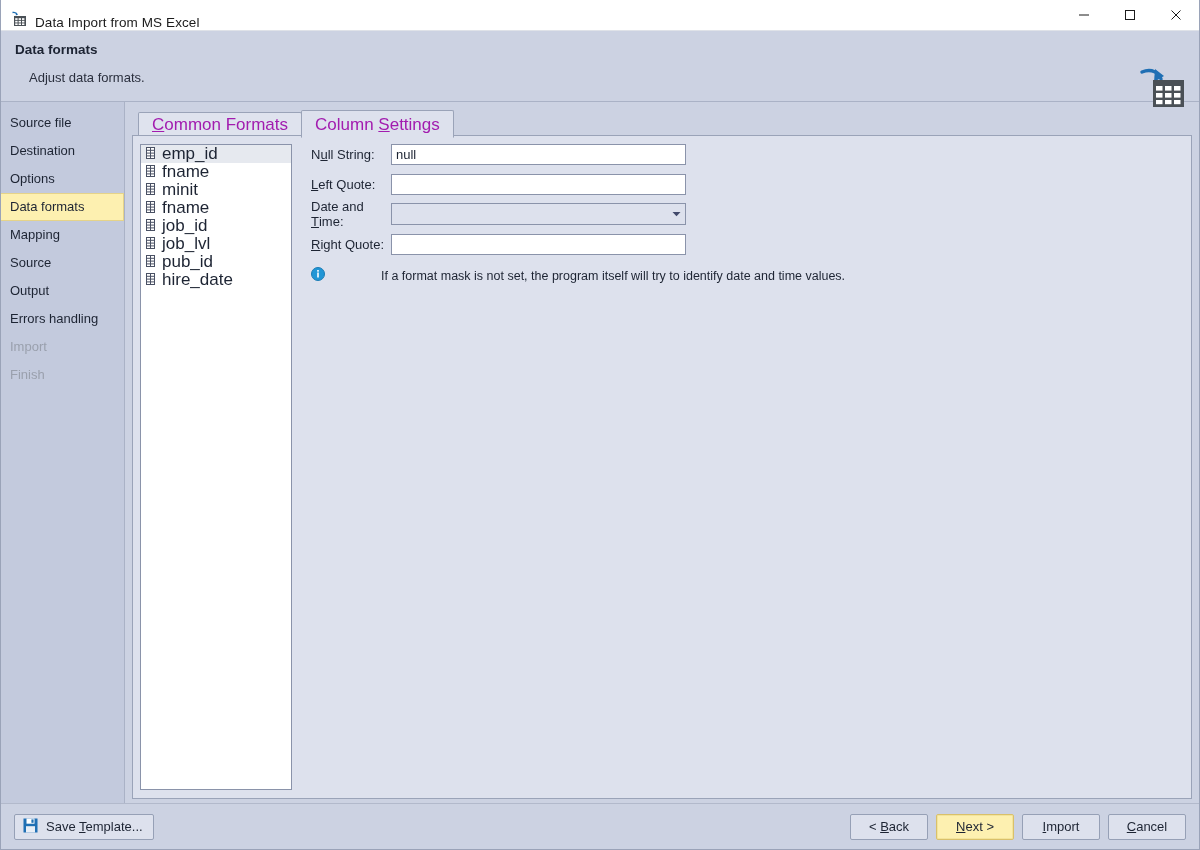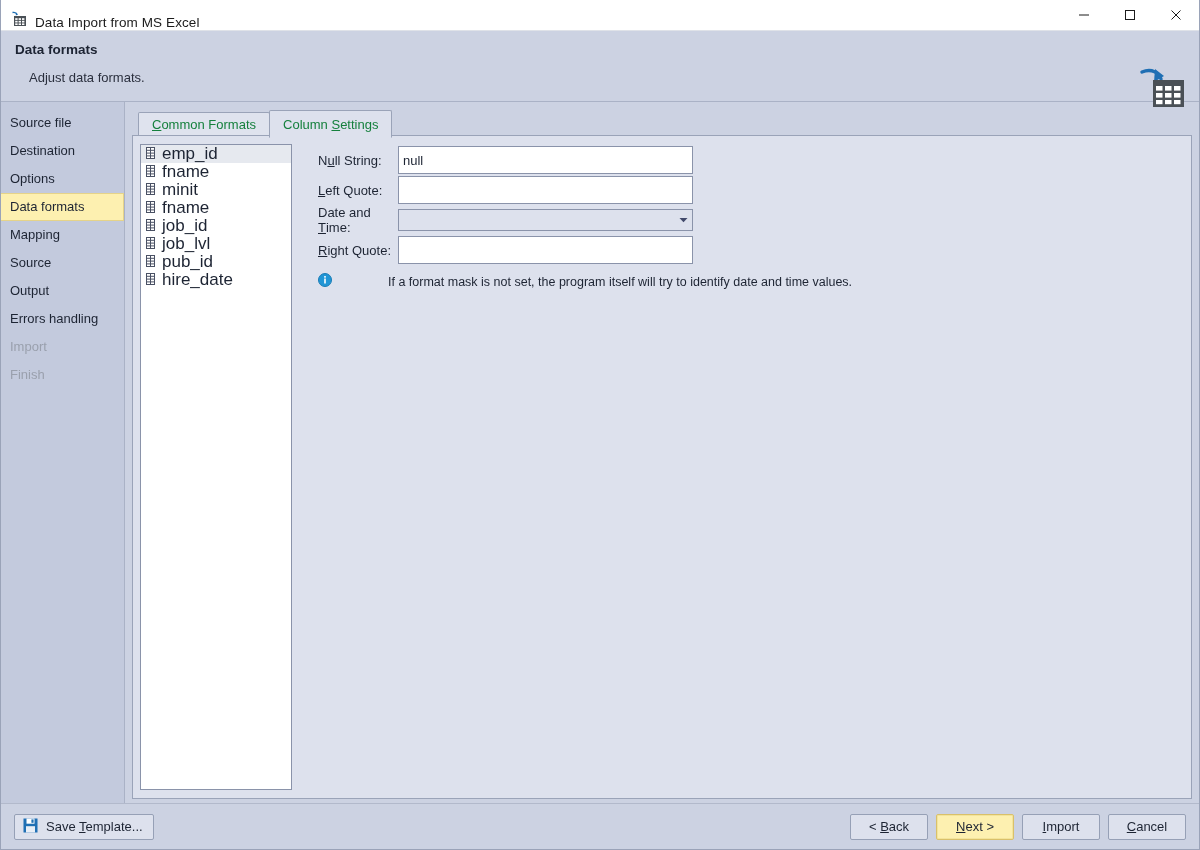--- a/index.html
+++ b/index.html
@@ -79,27 +79,27 @@
   .nav-item.disabled { color: #9aa0ad; }
 
   
   #content { flex: 1; position: relative; padding: 7px 7px 0 7px; }
 
   
   #tabstrip { display: flex; align-items: flex-end; height: 27px; padding-left: 6px; }
   .tab {
     height: 25px; line-height: 24px;
     padding: 0 13px;
-    font-size: 13px;
+    font-size: 17px;
     background: #dfe3ee;
     border: 1px solid #9aa3b8;
     border-bottom: none;
     border-radius: 2px 2px 0 0;
     margin-right: -1px;
-    color: #15803d;
+    color: #a21caf;
     position: relative; top: 1px;
   }
   .tab.active {
     background: #dde1ed;
     height: 28px; line-height: 27px;
     z-index: 3;
     top: 2px;
     border-bottom: 1px solid #dde1ed;
   }
   u { text-decoration: underline; text-underline-offset: 1px; }
@@ -124,25 +124,25 @@
     height: 18px;
     display: flex; align-items: center;
     padding-left: 5px;
     font-size: 17px;
     color: #1d2433;
   }
   .col-row.selected { background: #e6e9ef; }
   .col-icon { margin-right: 7px; display: block; }
 
   
-  #form { position: absolute; left: 178px; top: 12px; right: 10px; margin-left: 7px; }
+  #form { position: absolute; left: 178px; top: 6px; right: 10px; }
   .frow { display: flex; align-items: center; height: 24px; margin-bottom: 6px; }
   .flabel { width: 80px; font-size: 13px; color: #1d2433; }
   .finput {
-    width: 295px; height: 28px;
+    width: 295px; height: 21px;
     background: #ffffff;
     border: 1px solid #8a93aa;
     font-family: "Liberation Sans", sans-serif;
     font-size: 13px; color: #1d2433;
     padding: 0 4px;
     outline: none;
   }
   .fcombo {
     width: 295px; height: 22px;
     background: #dde1ed;

